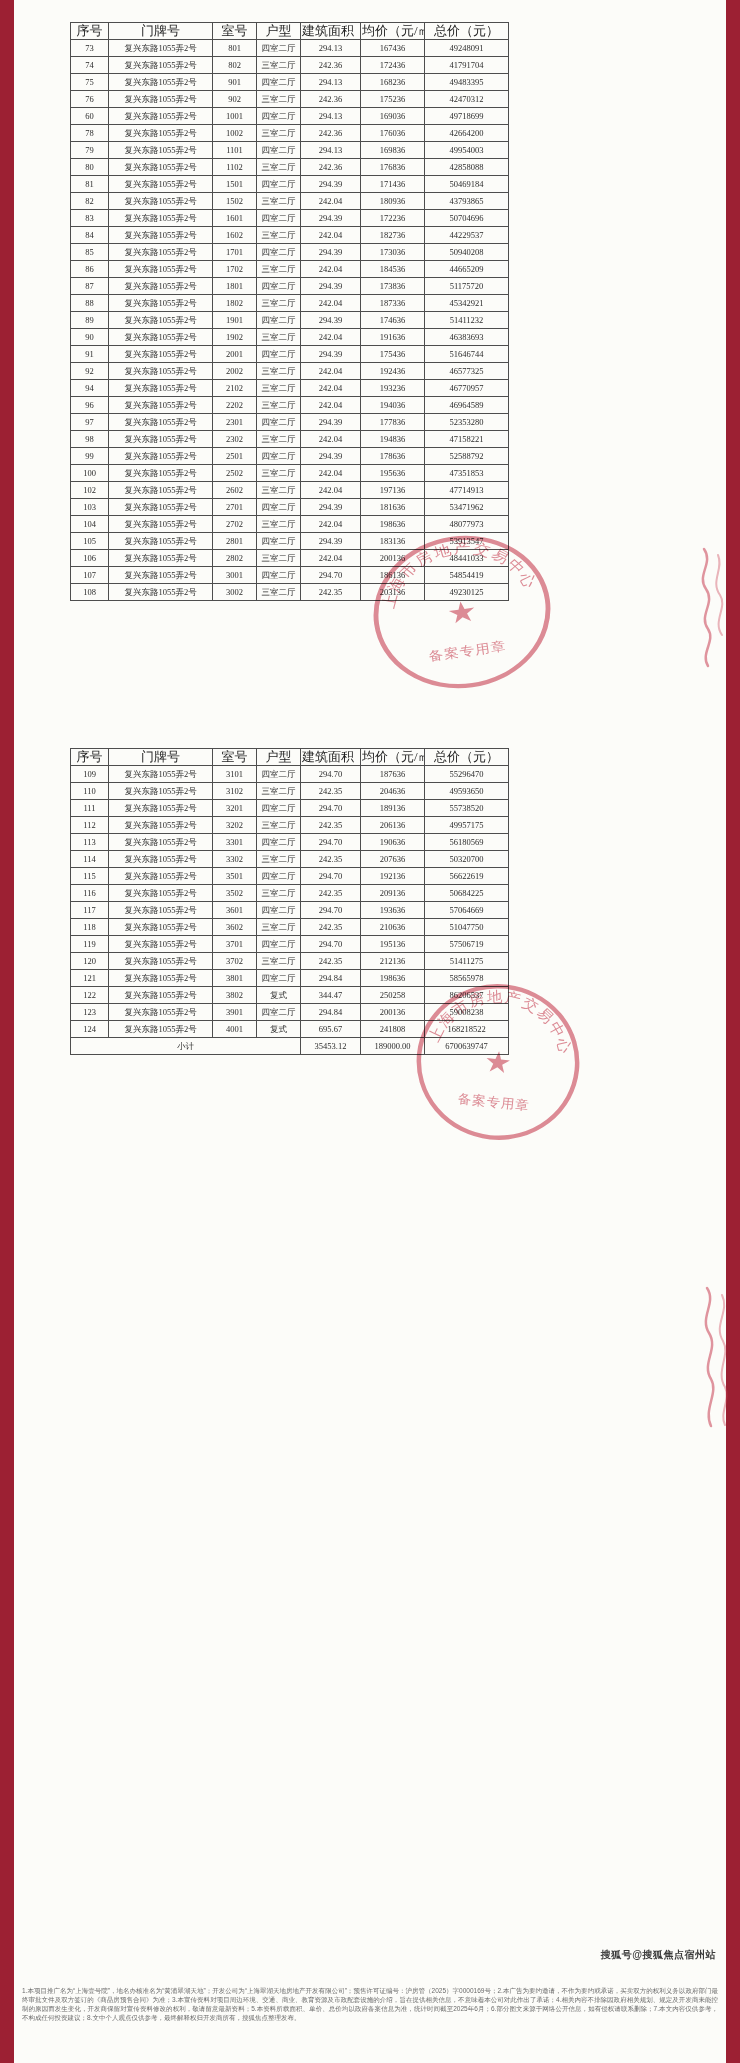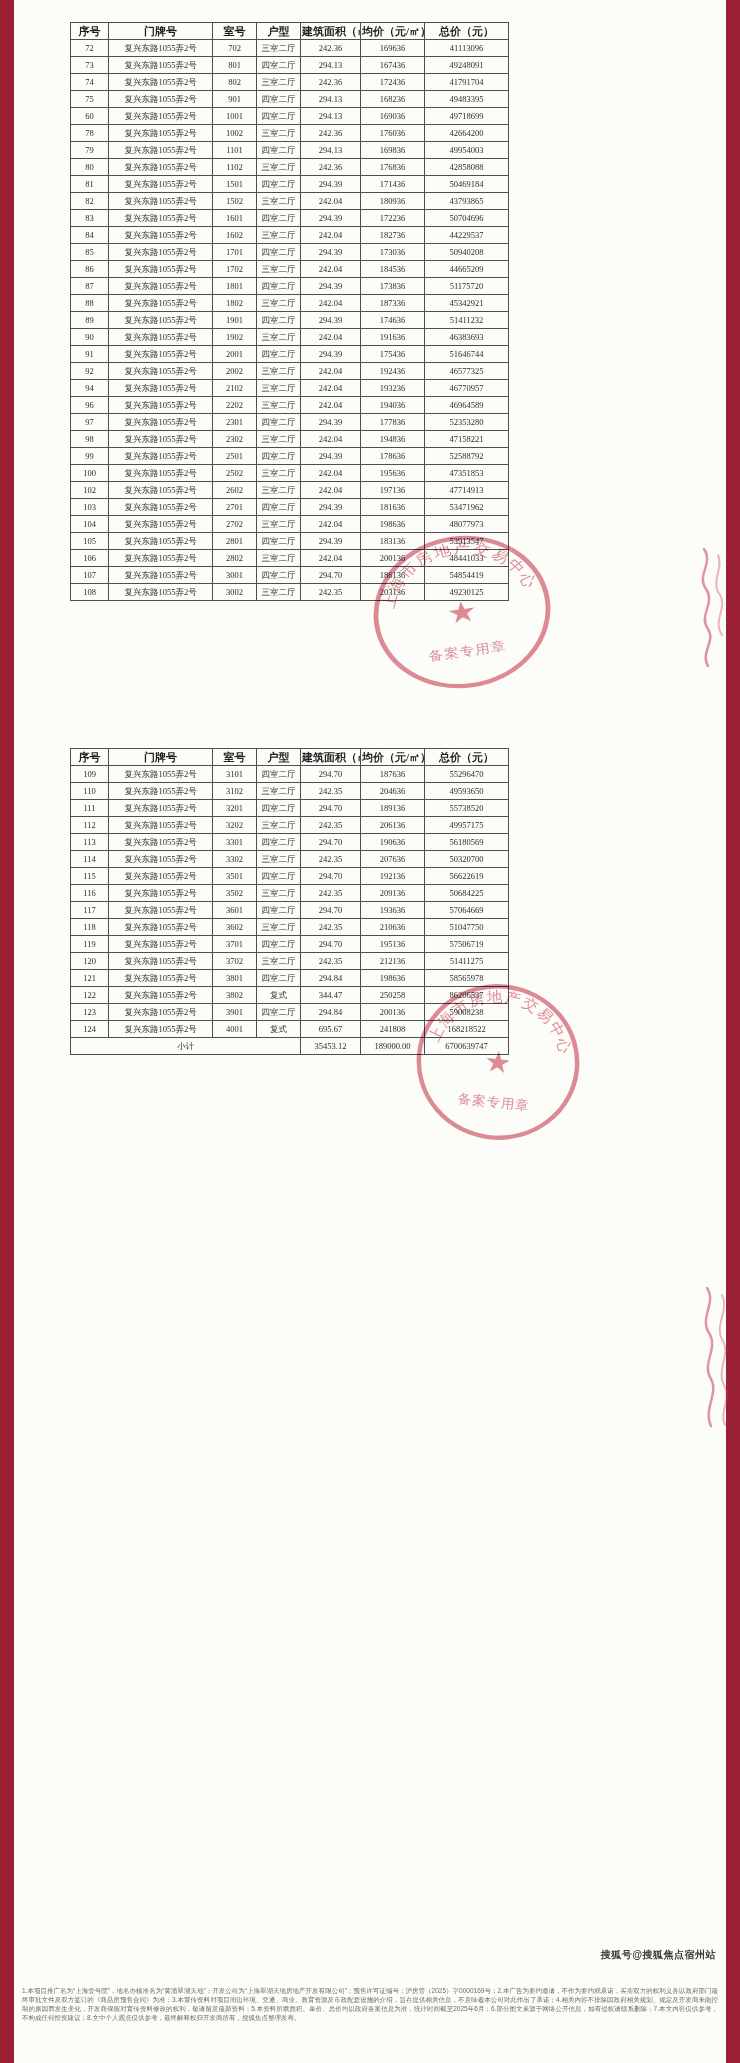--- a/index.html
+++ b/index.html
@@ -15,21 +15,21 @@
   .price-table{
     position:absolute;border-collapse:collapse;table-layout:fixed;width:438px;
   }
   .price-table th,.price-table td{
     border:1px solid #4e4e4e;
     font-size:8.5px;height:16px;line-height:16px;padding:0 1px;
     text-align:center;vertical-align:middle;color:#2b2b2b;
     white-space:nowrap;overflow:hidden;
     font-family:"Liberation Serif","DejaVu Serif",serif;
   }
-  .price-table th{font-weight:bold;font-size:11px;color:#1f1f1f;}
+  .price-table th{font-weight:normal;font-size:13px;color:#1f1f1f;}
   .t1{left:56px;top:22px;}
   .t2{left:56px;top:748px;}
   .stamp{
     position:absolute;color:#c94054;opacity:.6;mix-blend-mode:multiply;
     pointer-events:none;
   }
   .stamp1{left:350px;top:528px;width:196px;height:168px;transform:rotate(-8deg);}
   .stamp2{left:394px;top:976px;width:180px;height:172px;transform:rotate(6deg);}
   .stamp text{font-family:"Liberation Serif","DejaVu Serif",serif;fill:currentColor;}
   .scribble{position:absolute;color:#c94054;opacity:.55;pointer-events:none;}
@@ -67,29 +67,20 @@
           <th>门牌号</th>
           <th>室号</th>
           <th>户型</th>
           <th>建筑面积（㎡）</th>
           <th>均价（元/㎡）</th>
           <th>总价（元）</th>
         </tr>
     </thead>
     <tbody>
         <tr>
-          <td>72</td>
-          <td>复兴东路1055弄2号</td>
-          <td>702</td>
-          <td>三室二厅</td>
-          <td>242.36</td>
-          <td>169636</td>
-          <td>41113096</td>
-        </tr>
-        <tr>
           <td>73</td>
           <td>复兴东路1055弄2号</td>
           <td>801</td>
           <td>四室二厅</td>
           <td>294.13</td>
           <td>167436</td>
           <td>49248091</td>
         </tr>
         <tr>
           <td>74</td>
@@ -101,20 +92,29 @@
           <td>41791704</td>
         </tr>
         <tr>
           <td>75</td>
           <td>复兴东路1055弄2号</td>
           <td>901</td>
           <td>四室二厅</td>
           <td>294.13</td>
           <td>168236</td>
           <td>49483395</td>
+        </tr>
+        <tr>
+          <td>76</td>
+          <td>复兴东路1055弄2号</td>
+          <td>902</td>
+          <td>三室二厅</td>
+          <td>242.36</td>
+          <td>175236</td>
+          <td>42470312</td>
         </tr>
         <tr>
           <td>60</td>
           <td>复兴东路1055弄2号</td>
           <td>1001</td>
           <td>四室二厅</td>
           <td>294.13</td>
           <td>169036</td>
           <td>49718699</td>
         </tr>

